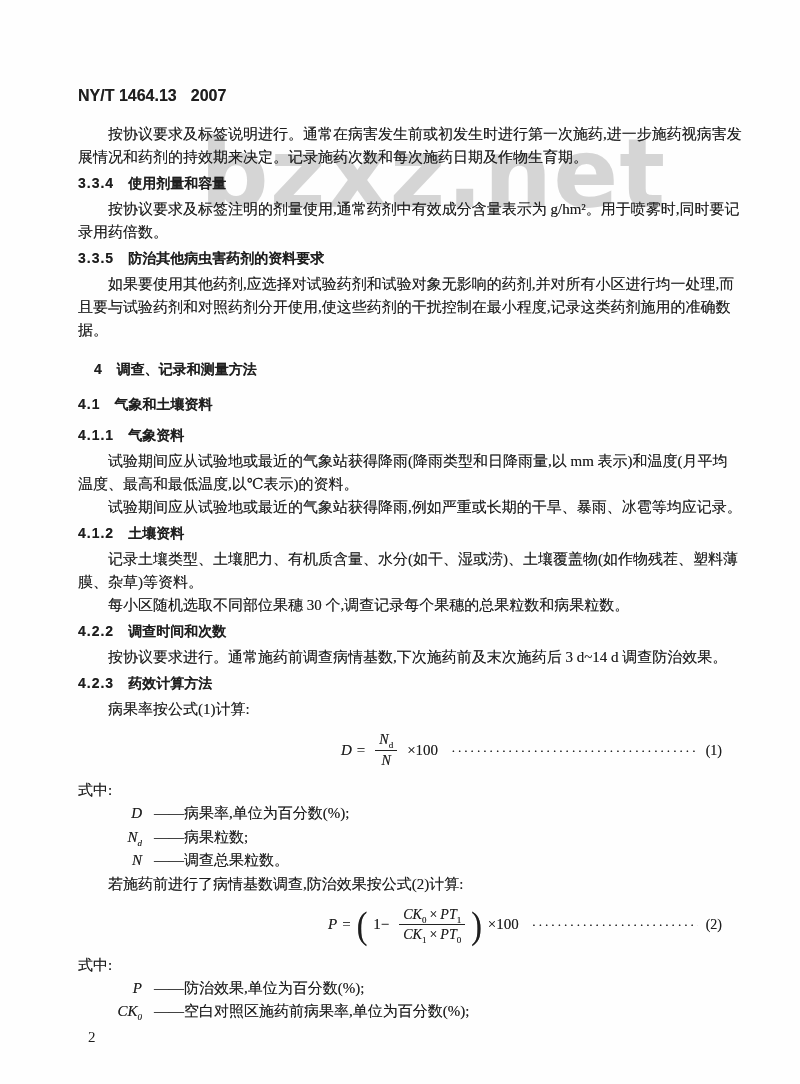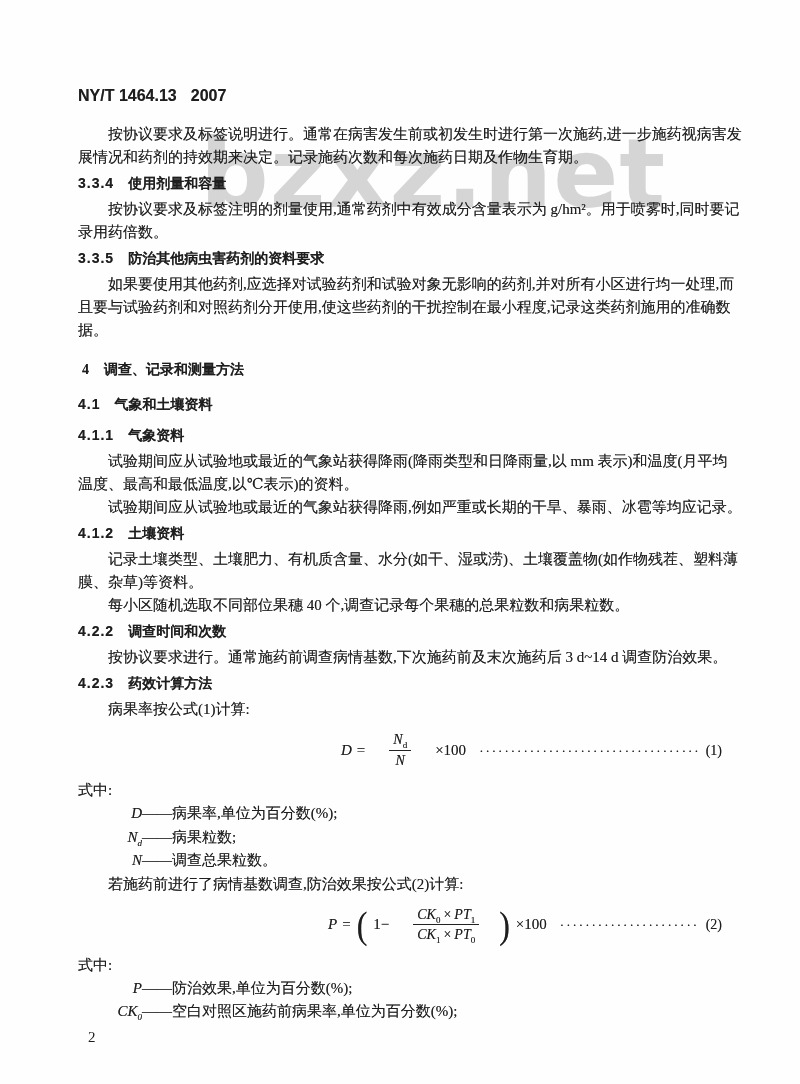--- a/index.html
+++ b/index.html
@@ -40,36 +40,36 @@
   }
   .doc-header .year{margin-left:14px;}
   p.body-par{margin:0;text-indent:2em;}
   .heading{
     font-family:"Liberation Sans","DejaVu Sans",sans-serif;
     font-weight:700;
     font-size:14px;
     margin:3px 0;
   }
   .heading .h-num{margin-right:14px;letter-spacing:1px;}
-  .chapter{margin:16px 4px 12px;font-family:Liberation Serif, serif;}
+  .chapter{margin:16px 16px 12px;}
   .sub-chapter{margin:8px 0;}
   .formula-row{
     display:flex;
     align-items:center;
     margin:10px 20px 10px 0;
     padding-left:263px;
   }
   .mvar{font-style:italic;font-family:"Liberation Serif","DejaVu Serif",serif;}
   .mop{margin:0 5px;font-style:normal;}
   sub{font-size:9px;line-height:0;}
   .frac{
     display:inline-flex;
     flex-direction:column;
     align-items:center;
-    margin:0 19px;
+    margin:0 5px;
     line-height:1.25;
     font-size:14px;
     vertical-align:middle;
   }
   .frac .num{border-bottom:1.2px solid #222;padding:0 4px 1px;display:block;text-align:center;}
   .frac .den{display:block;padding-top:1px;text-align:center;}
   .big-paren{
     font-size:32px;
     line-height:1;
     font-weight:400;
@@ -88,21 +88,21 @@
   }
   .flabel{flex:0 0 auto;font-size:14px;}
   .where{margin:2px 0 2px 12px;}
   .def-row{margin:0 0 0 14px;line-height:23.5px;}
   .def-sym{
     display:inline-block;
     min-width:50px;
     text-align:right;
     font-style:italic;
   }
-  .def-text{font-style:normal;}
+  .def-text{font-style:normal;padding-left:12px;}
   .page-number{
     position:absolute;
     left:88px;top:1026px;
     z-index:1;
     font-size:15px;
   }
 </style>
 </head>
 <body>
 
@@ -146,21 +146,21 @@
     <p class="body-par">试验期间应从试验地或最近的气象站获得降雨,例如严重或长期的干旱、暴雨、冰雹等均应记录。</p>
 
     <div class="heading">
       <span class="h-num">4.1.2</span><span>土壤资料</span>
     </div>
 
     <p class="body-par">记录土壤类型、土壤肥力、有机质含量、水分(如干、湿或涝)、土壤覆盖物(如作物残茬、塑料薄膜、杂草)等资料。</p>
 
 
 
-    <p class="body-par">每小区随机选取不同部位果穗 40 个,调查记录每个果穗的总果粒数和病果粒数。</p>
+    <p class="body-par">每小区随机选取不同部位果穗 30 个,调查记录每个果穗的总果粒数和病果粒数。</p>
 
     <div class="heading">
       <span class="h-num">4.2.2</span><span>调查时间和次数</span>
     </div>
 
     <p class="body-par">按协议要求进行。通常施药前调查病情基数,下次施药前及末次施药后 3 d~14 d 调查防治效果。</p>
 
     <div class="heading">
       <span class="h-num">4.2.3</span><span>药效计算方法</span>
     </div>

